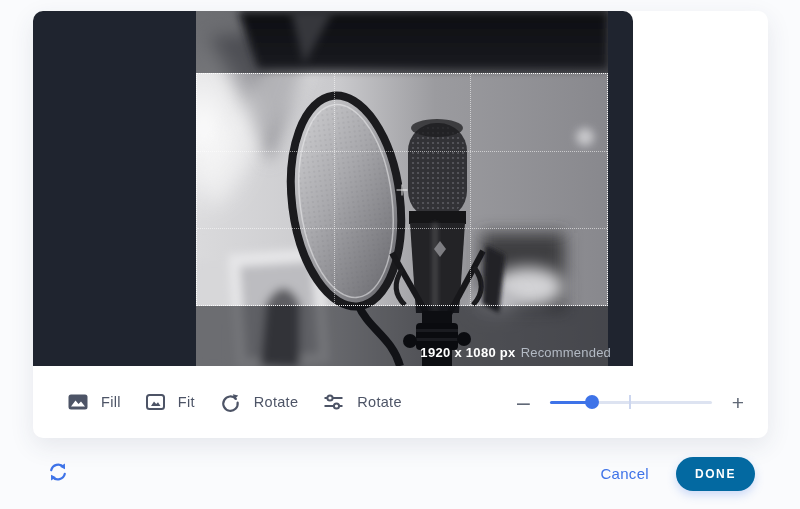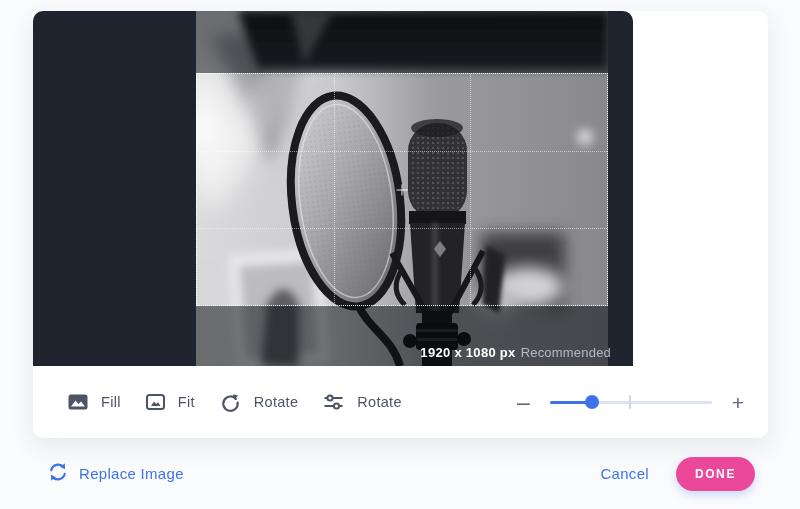--- a/index.html
+++ b/index.html
@@ -62,21 +62,21 @@
   
   .footer {
     position:absolute; left:33px; top:438px; width:735px; height:71px;
     display:flex; align-items:center; justify-content:space-between;
     padding:0 13px 0 15px;
   }
   .replace { display:flex; align-items:center; gap:11px; color:#3e73e8; font-size:15px; letter-spacing:.3px; cursor:pointer; background:none; border:none; font-family:"Liberation Sans", sans-serif; }
   .footer-right { display:flex; align-items:center; gap:27px; }
   .cancel { color:#3e73e8; font-size:15px; letter-spacing:.3px; cursor:pointer; background:none; border:none; font-family:"Liberation Sans", sans-serif;text-align:center; }
   .done {
-    background:#ec4899; color:#ffffff; border:none; cursor:pointer;
+    background:#0369a1; color:#ffffff; border:none; cursor:pointer;
     font-size:12px; font-weight:bold; letter-spacing:1.6px;
     padding:10px 19px; border-radius:17px; font-family:"Liberation Sans", sans-serif;
     box-shadow:0 4px 10px rgba(68,120,232,.25);
   }
 </style>
 </head>
 <body>
 
 <div class="card">
 
@@ -242,20 +242,19 @@
 <div class="footer">
   <button class="replace">
     <span>
       <svg width="20" height="20" viewBox="0 0 20 20" fill="none">
         <path d="M3.2 8.2 A7.2 7.2 0 0 1 15.6 5.0" stroke="#3e73e8" stroke-width="2.2" stroke-linecap="round" fill="none"></path>
         <path d="M16.9 1.6 L17.0 7.2 L12.0 4.8 Z" fill="#3e73e8"></path>
         <path d="M16.8 11.8 A7.2 7.2 0 0 1 4.4 15.0" stroke="#3e73e8" stroke-width="2.2" stroke-linecap="round" fill="none"></path>
         <path d="M3.1 18.4 L3.0 12.8 L8.0 15.2 Z" fill="#3e73e8"></path>
       </svg>
     </span>
-    <span>Replace Image</span>
   </button>
 
   <div class="footer-right">
     <button class="cancel">Cancel</button>
     <button class="done">DONE</button>
   </div>
 </div>
 
 </body></html>

